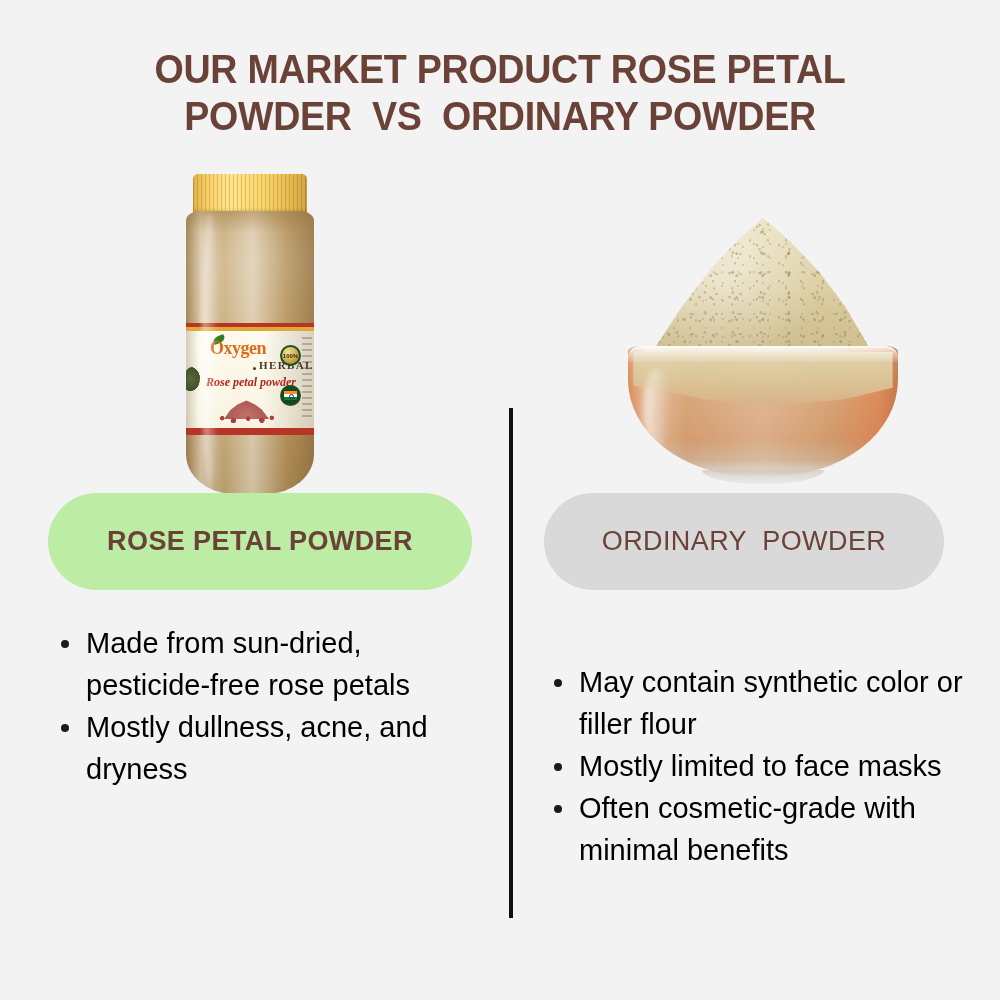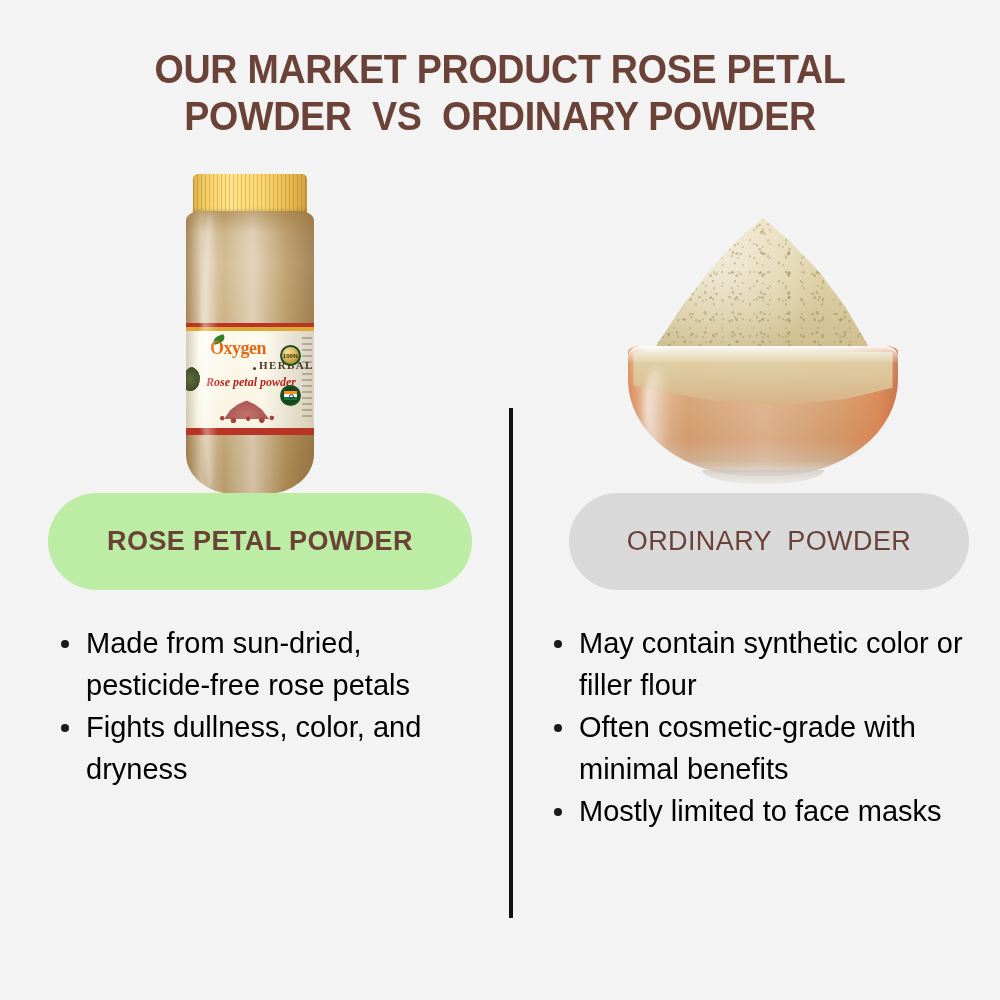--- a/index.html
+++ b/index.html
@@ -332,37 +332,37 @@
     letter-spacing: 0.4px;
     white-space: pre;
   }
   .pill-left {
     left: 48px; top: 493px;
     width: 424px;
     background: #bdeda4;
     font-weight: bold;
   }
   .pill-right {
-    left: 569px; top: 493px;
+    left: 544px; top: 493px;
     width: 400px;
     background: #d9d9d9;
     font-weight: normal;
   }
 
   
   .bullets {
     position: absolute;
     top: 622px;
     color: #000000;
     font-size: 29px;
     line-height: 42px;
     list-style: none;
   }
   .bullets.left  { left: 52px;  width: 440px; }
-  .bullets.right { left: 545px; width: 420px; }
+  .bullets.right { left: 545px; width: 420px; margin-top: 39px; }
   .bullets li {
     position: relative;
     padding-left: 34px;
     margin-bottom: 0px;
   }
   .bullets li::before {
     content: "";
     position: absolute;
     left: 9px;
     top: 18px;
@@ -417,20 +417,20 @@
 
 </div>
 
 <div class="divider"></div>
 
 <div class="pill pill-left">ROSE PETAL POWDER</div>
 <div class="pill pill-right">ORDINARY  POWDER</div>
 
 <ul class="bullets left">
   <li>Made from sun-dried, pesticide-free rose petals</li>
-  <li>Fights dullness, color, and dryness</li>
+  <li>Mostly dullness, acne, and dryness</li>
 </ul>
 
 <ul class="bullets right">
   <li>May contain synthetic color or filler flour</li>
+  <li>Mostly limited to face masks</li>
   <li>Often cosmetic-grade with minimal benefits</li>
-  <li>Mostly limited to face masks</li>
 </ul>
 
 </body></html>

